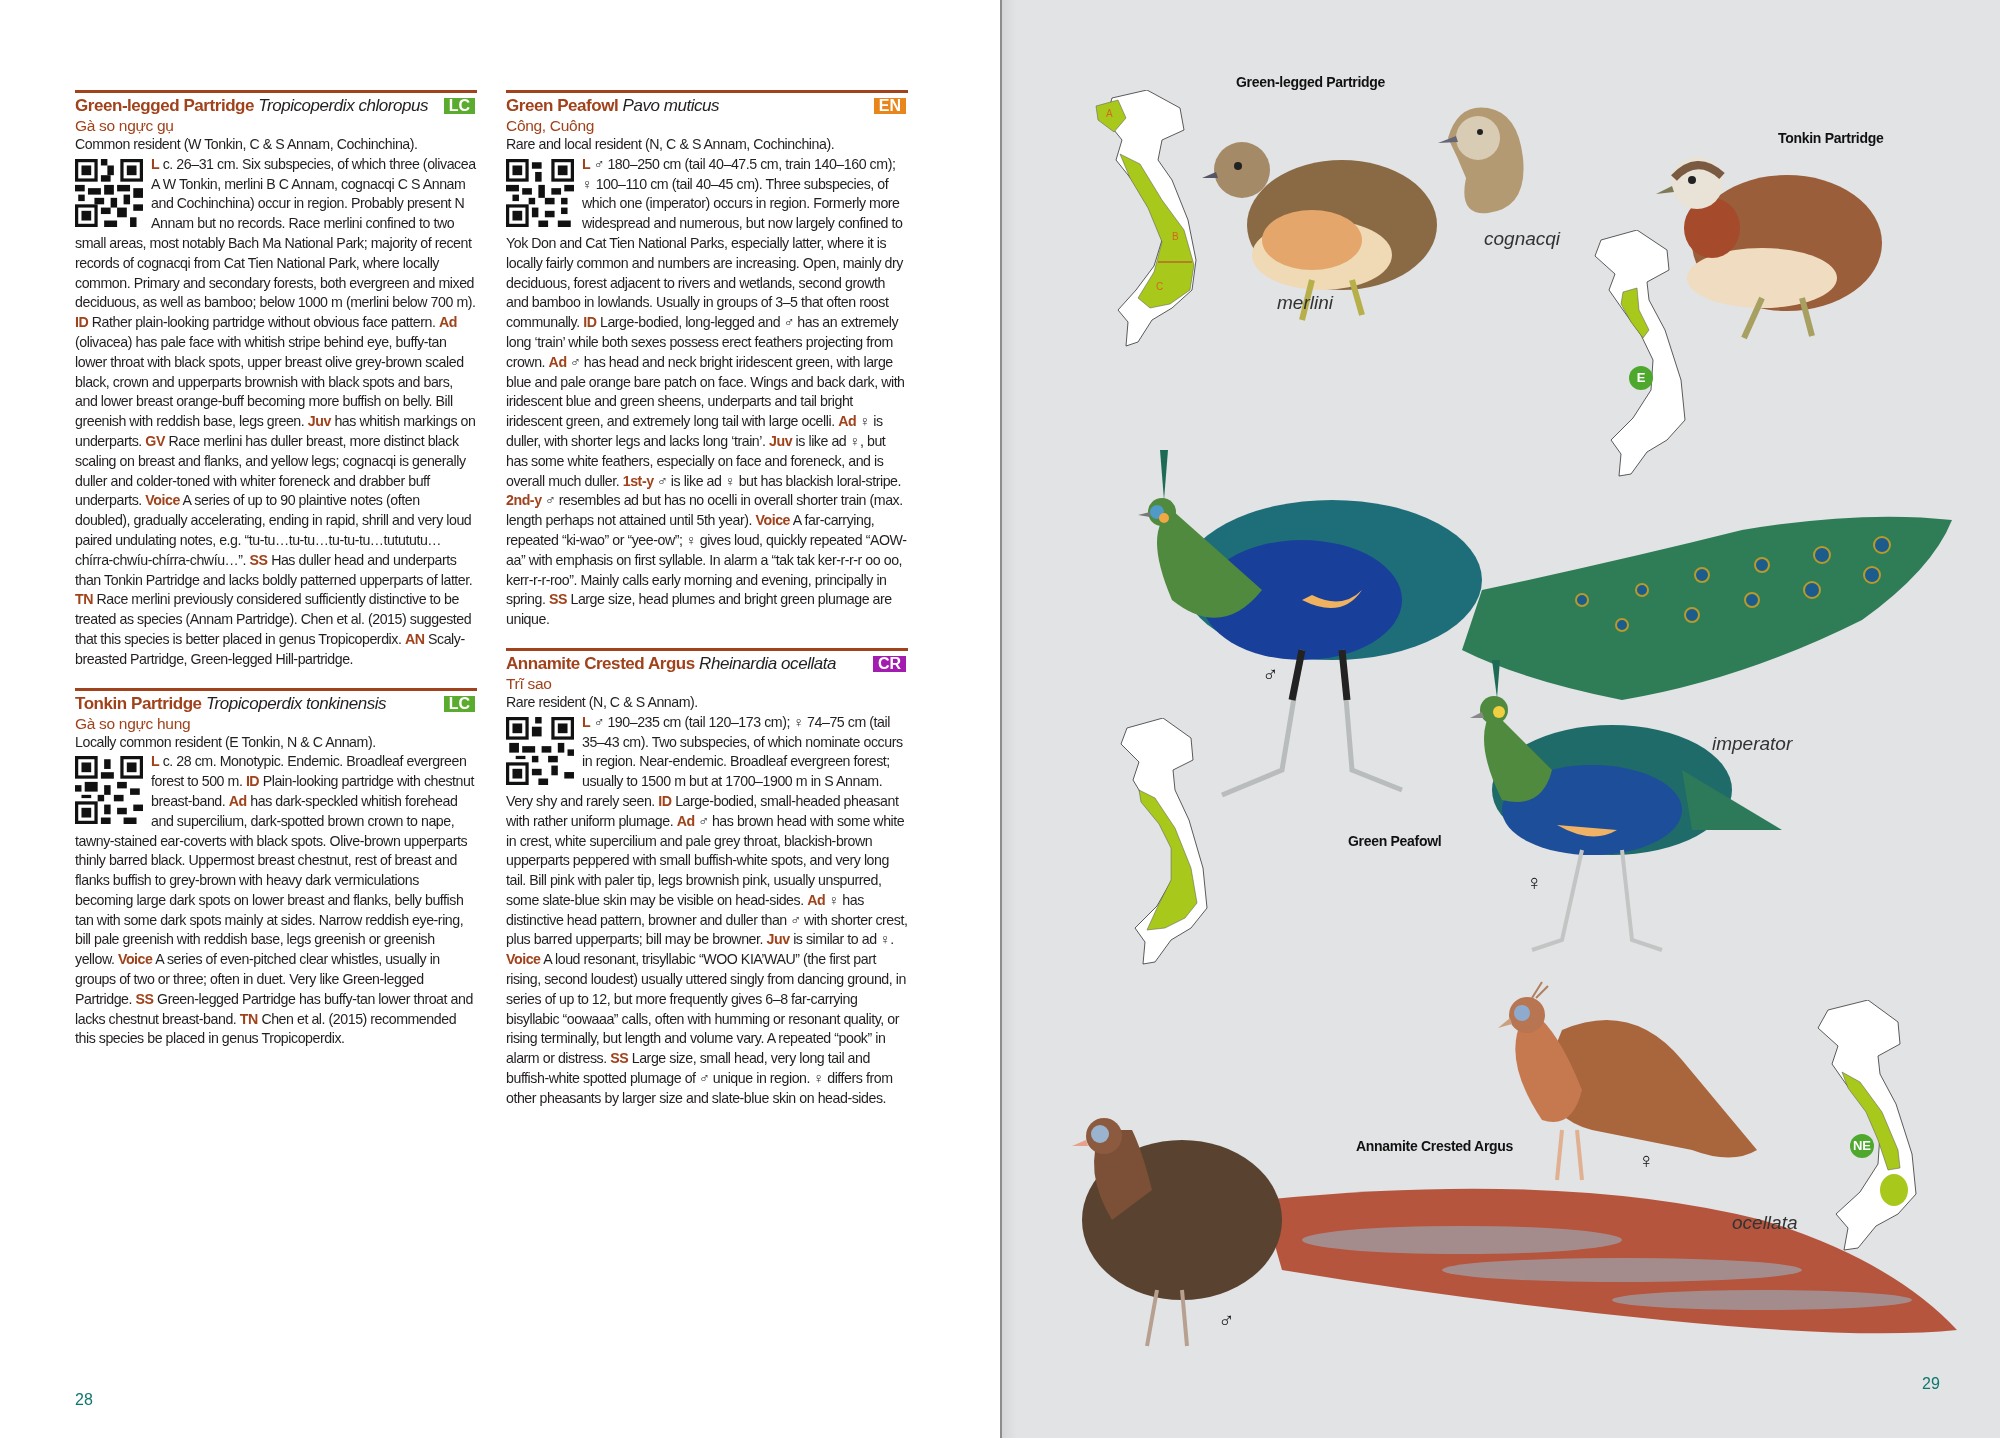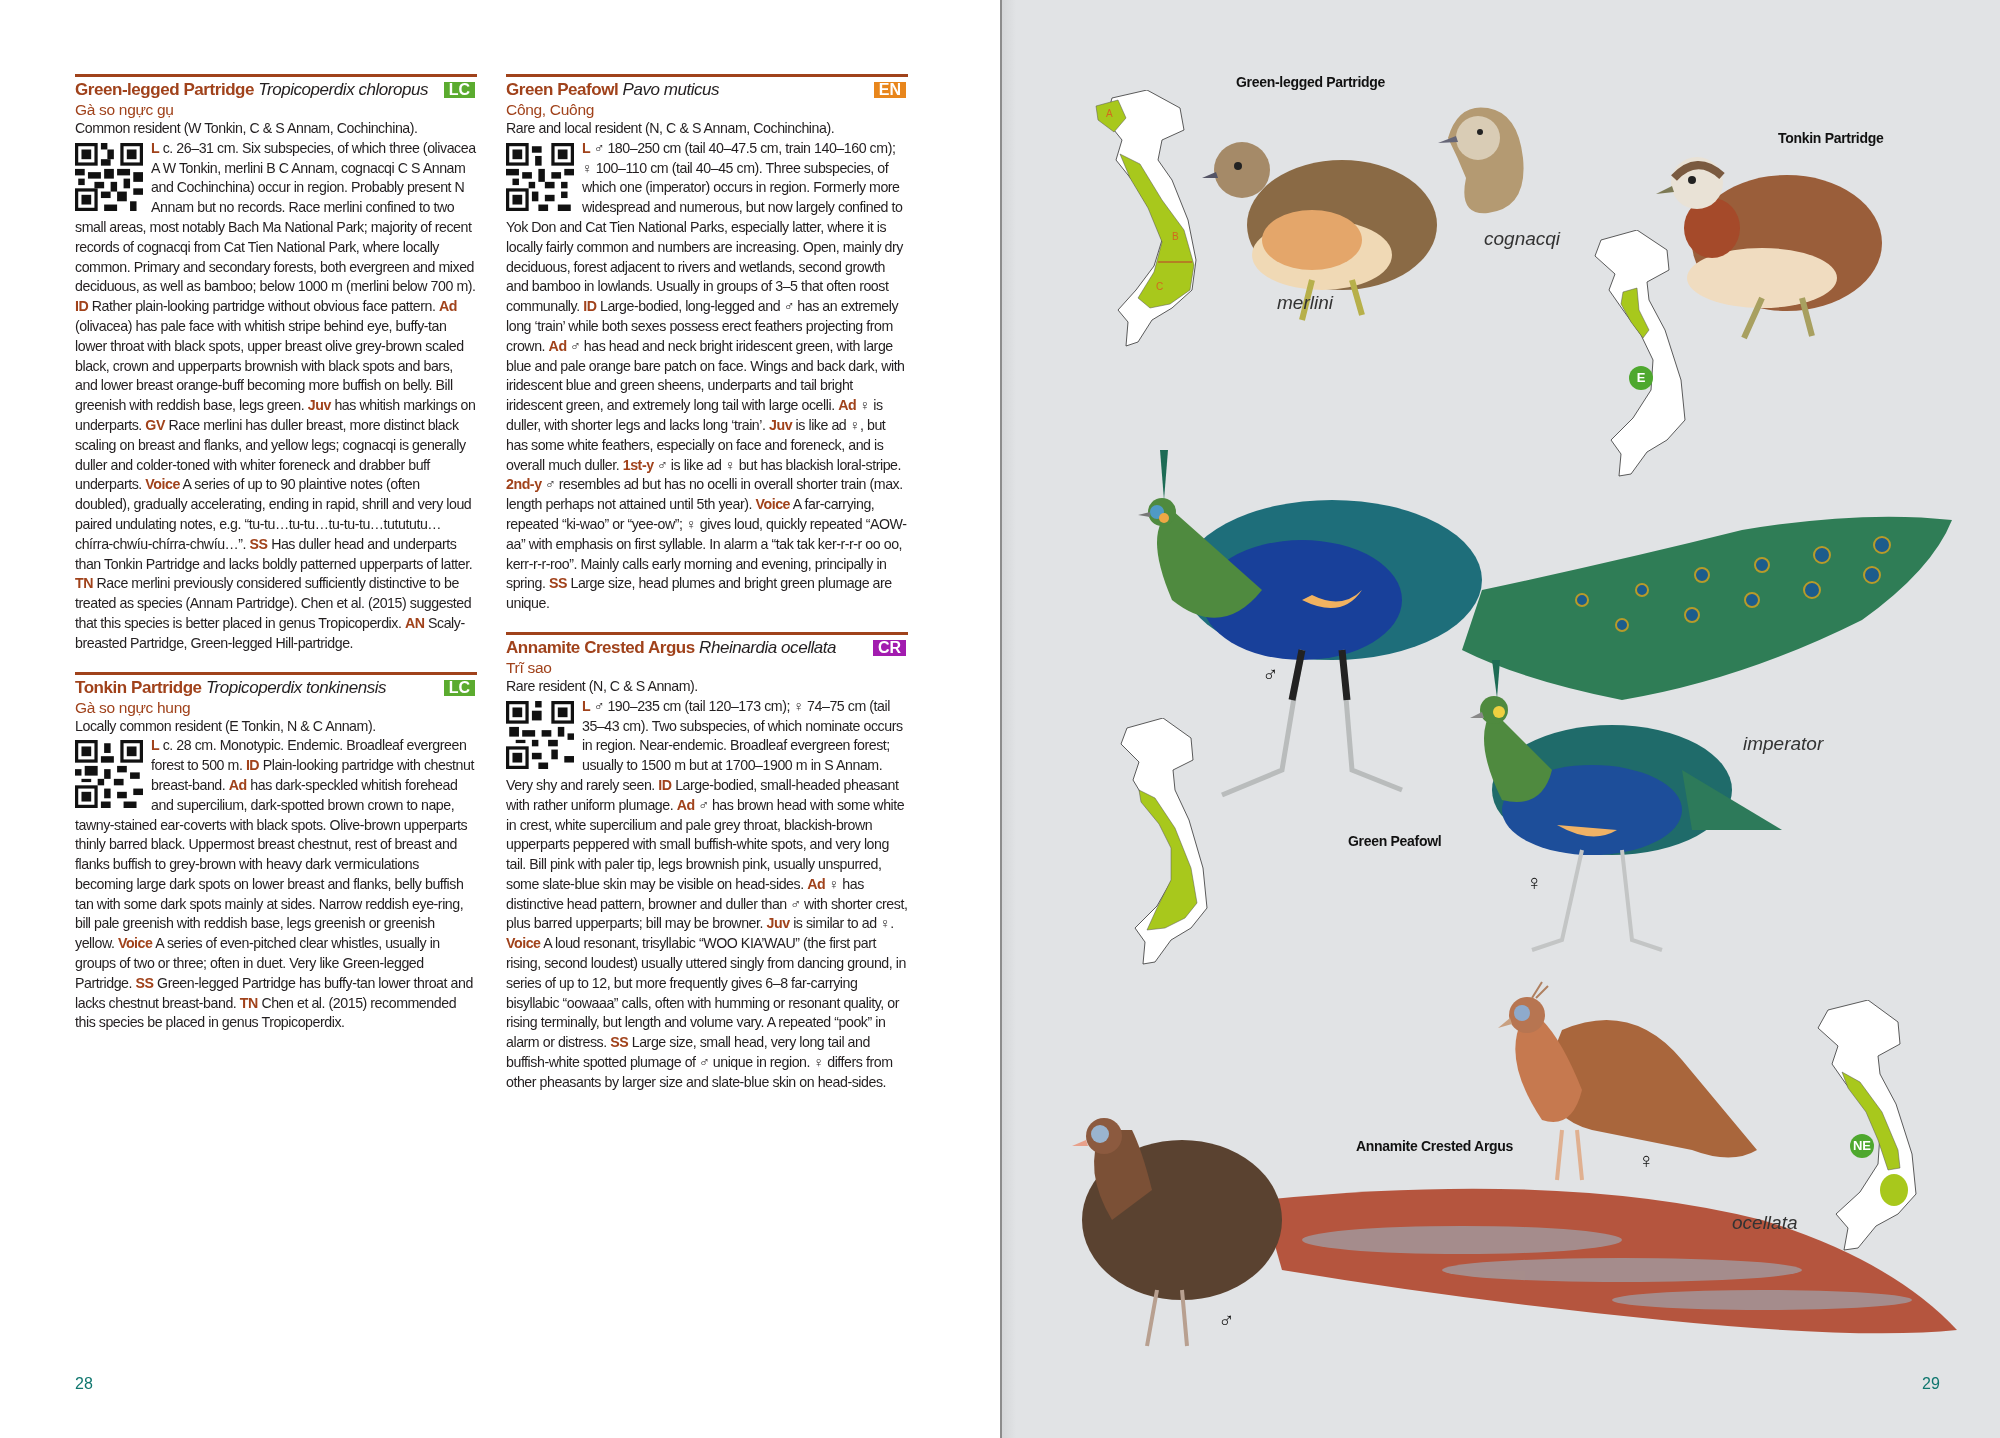--- a/index.html
+++ b/index.html
@@ -1,18 +1,18 @@
 <!DOCTYPE html>
 <html><head>
 <meta charset="utf-8">
 <style>
   html, body { margin:0; padding:0; }
   body { width:2000px; height:1438px; position:relative; overflow:hidden; background:#fff;
          font-family:"Liberation Sans", sans-serif; color:#231f20; }
-  .page-left { position:absolute; left:0; top:0; width:1001px; height:1406px; background:#fff; }
+  .page-left { position:absolute; left:0; top:16px; width:1001px; height:1406px; background:#fff; }
   .spine { position:absolute; left:1000px; top:0; width:2px; height:1438px; background:#8c8c8c; }
   .page-right { position:absolute; left:1002px; top:0; width:998px; height:1438px; background:#e1e3e5; }
   .page-right::before { content:""; position:absolute; left:0; top:0; width:14px; height:100%; background:linear-gradient(90deg,#d4d6d8,#e1e3e5); }
 
   .col { position:absolute; width:402px; }
   .entry { border-top:3px solid #a0421b; padding-top:3px; margin-bottom:18px; }
   .entry-head { position:relative; font-size:17px; line-height:20px; letter-spacing:-0.45px; }
   .common { font-weight:bold; color:#a0421b; }
   .sci { font-style:italic; color:#231f20; }
   .badge { position:absolute; right:2px; top:2px; font-size:16px; font-weight:bold; color:#fff; padding:1px 5px; line-height:14px; letter-spacing:0; }
@@ -344,21 +344,21 @@
     <ellipse cx="150" cy="150" rx="90" ry="45" fill="#1d4e9a"></ellipse>
     <path d="M240,110 L340,170 L250,170 Z" fill="#2d7a5a"></path>
     <path d="M115,165 Q150,185 175,170 Z" fill="#f0b265"></path>
     <path d="M50,50 Q30,80 60,140 Q100,150 110,110" fill="#4f8a3f"></path>
     <circle cx="52" cy="50" r="14" fill="#4f8a3f"></circle>
     <circle cx="57" cy="52" r="6" fill="#f0d040"></circle>
     <path d="M40,52 L28,58 L42,58 Z" fill="#888"></path>
     <path d="M55,38 L50,0 L58,0 Z" fill="#1d6b55"></path>
     <path d="M140,190 L120,280 L90,290 M180,190 L190,280 L220,290" stroke="#c3c5c5" stroke-width="4" fill="none"></path>
   </svg>
-  <div class="race" style="left:741px; top:733px;">imperator</div>
+  <div class="race" style="left:710px; top:733px;">imperator</div>
   <div class="plate-label" style="left:346px; top:833px;">Green Peafowl</div>
   <div class="sexsym" style="left:524px; top:870px;">♀</div>
 
   <svg class="illus" style="left:113px; top:718px;" width="100" height="250" viewBox="0 0 100 250">
     <path d="M12,10 L48,0 L76,20 L78,42 L58,52 L60,72 L74,102 L88,150 L92,190 L76,210 L56,222 L40,244 L28,246 L30,224 L20,210 L42,188 L58,160 L60,130 L48,105 L30,82 L18,62 L24,44 L6,26 Z" fill="#fff" stroke="#333" stroke-width="0.8"></path>
     <path d="M24,72 L40,80 L60,110 L76,150 L82,185 L70,200 L50,210 L32,212 L42,190 L56,162 L56,130 L44,106 L26,84 Z" fill="#a8c81c" stroke="#555" stroke-width="0.5"></path>
   </svg>
 
   <svg class="illus" style="left:470px; top:980px;" width="290" height="210" viewBox="0 0 290 210">
     <path d="M90,50 Q160,20 210,80 Q260,140 285,170 Q260,185 220,170 Q170,160 120,150 Q80,140 70,100 Z" fill="#a9663c"></path>

